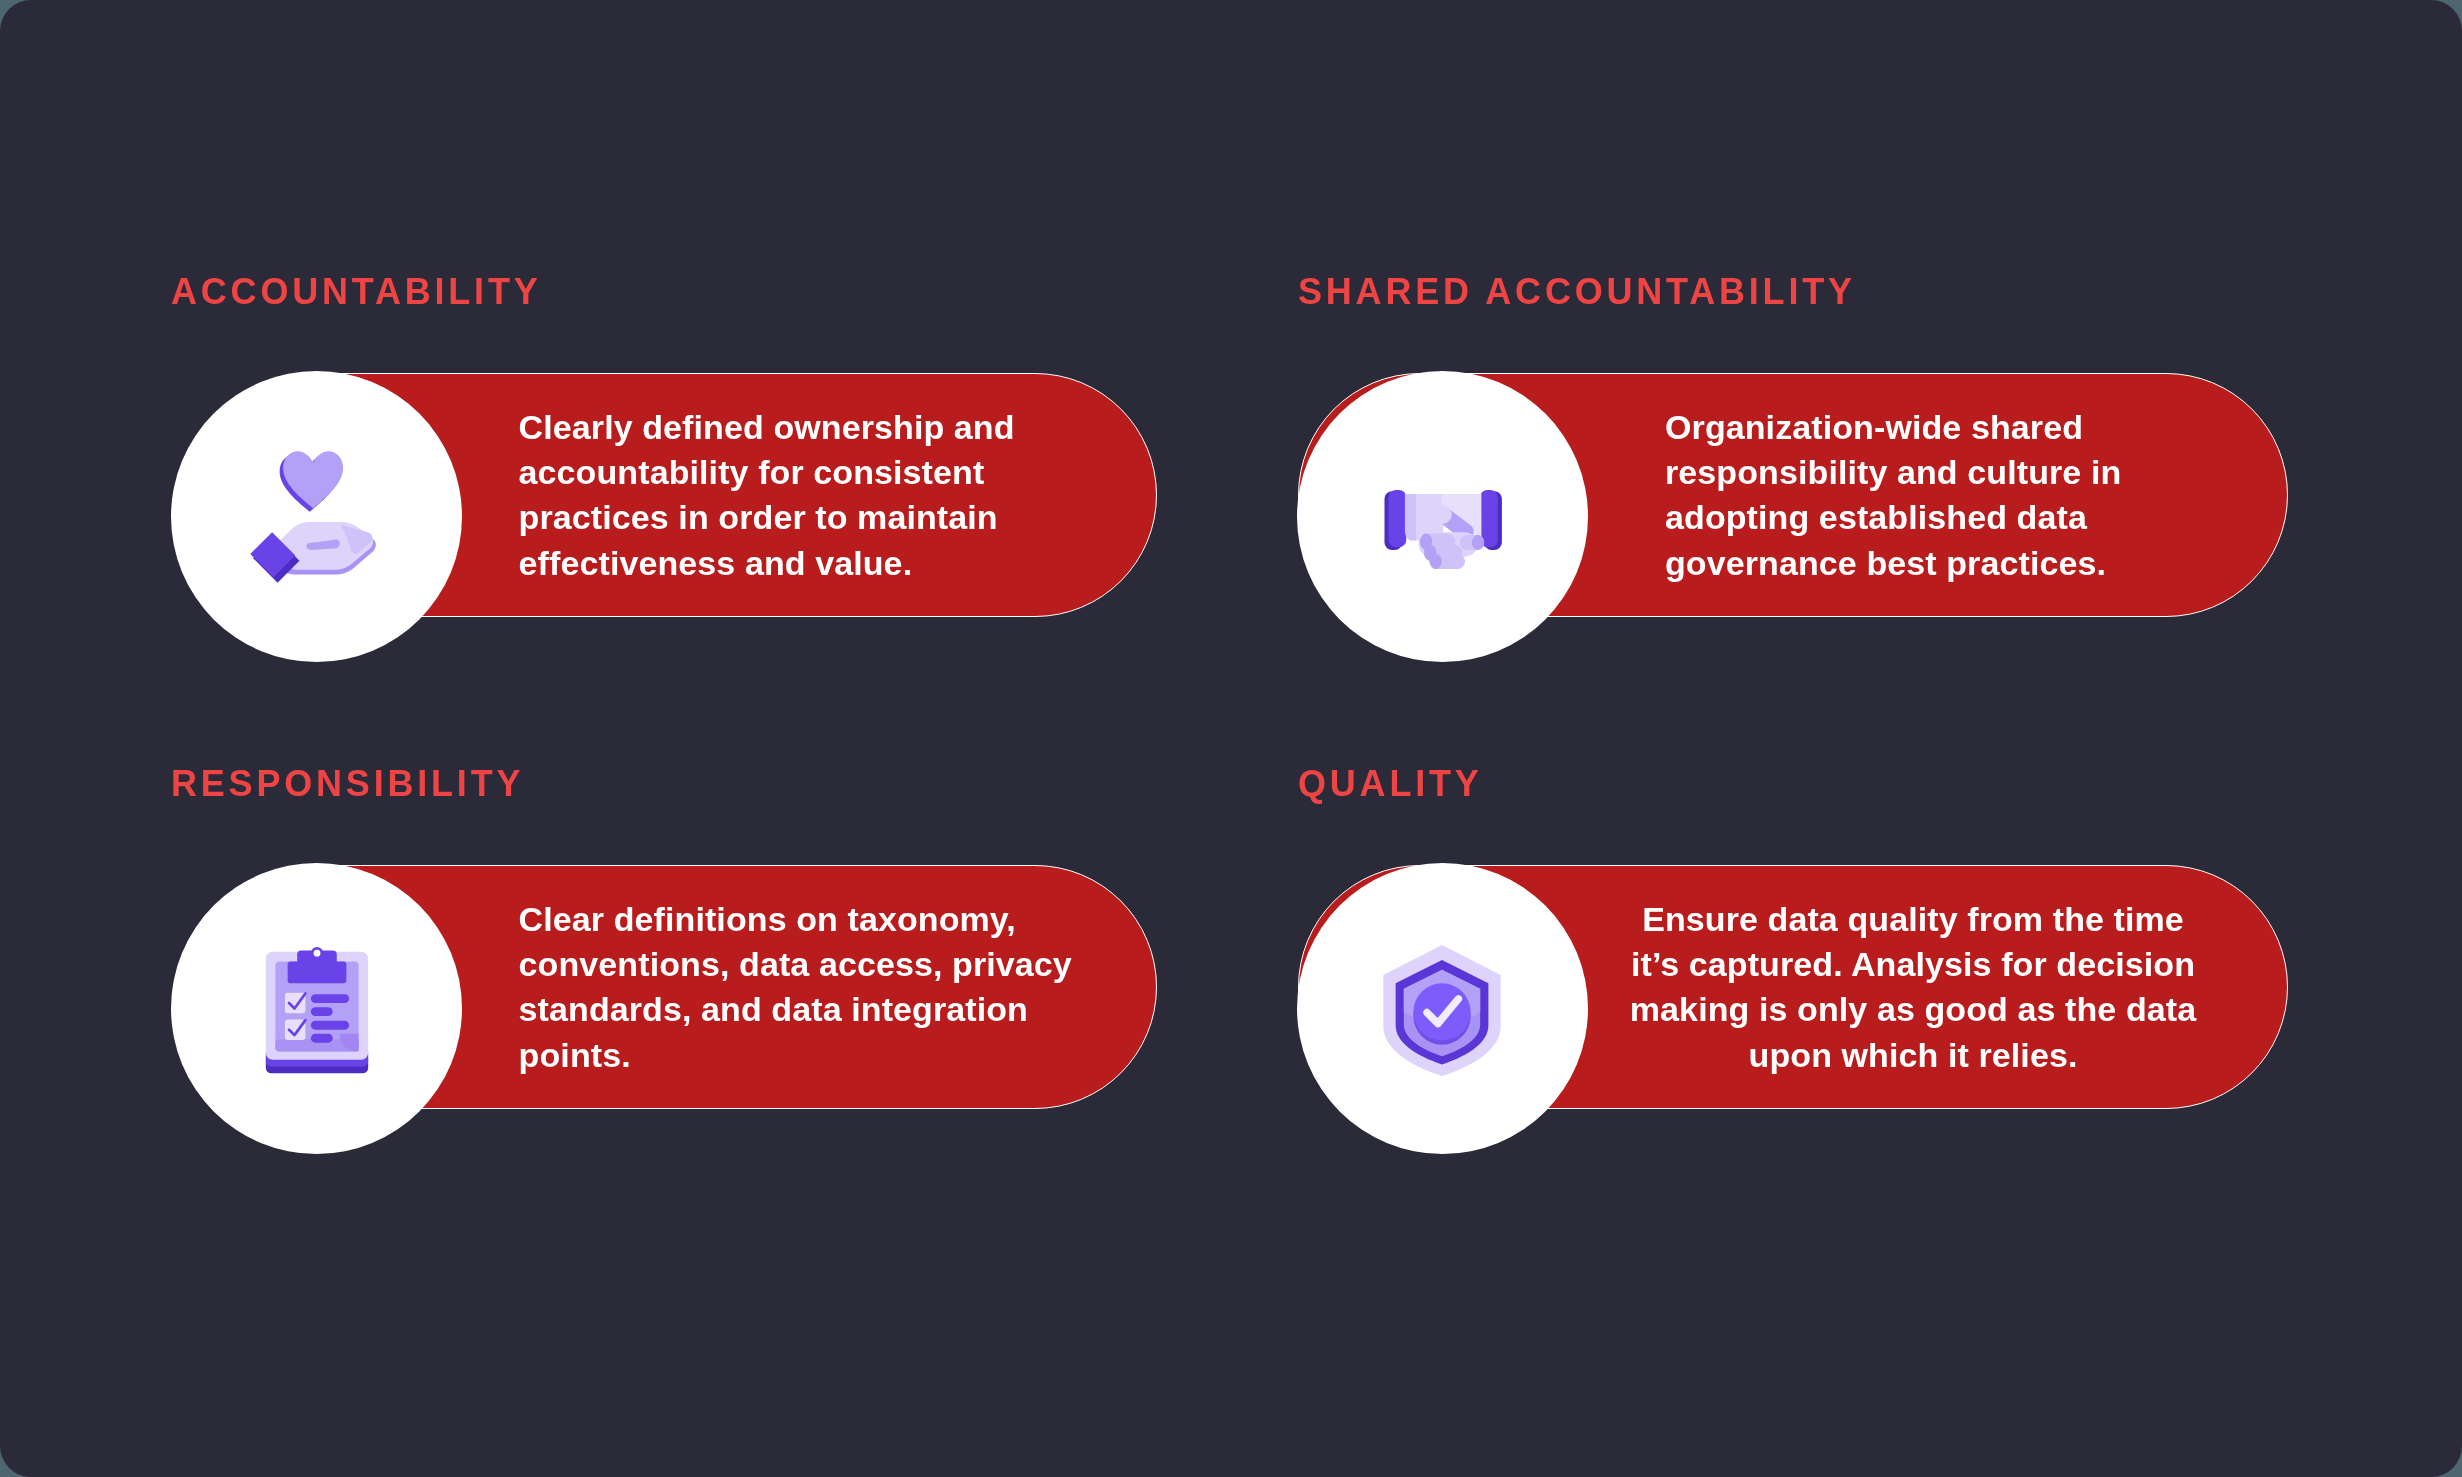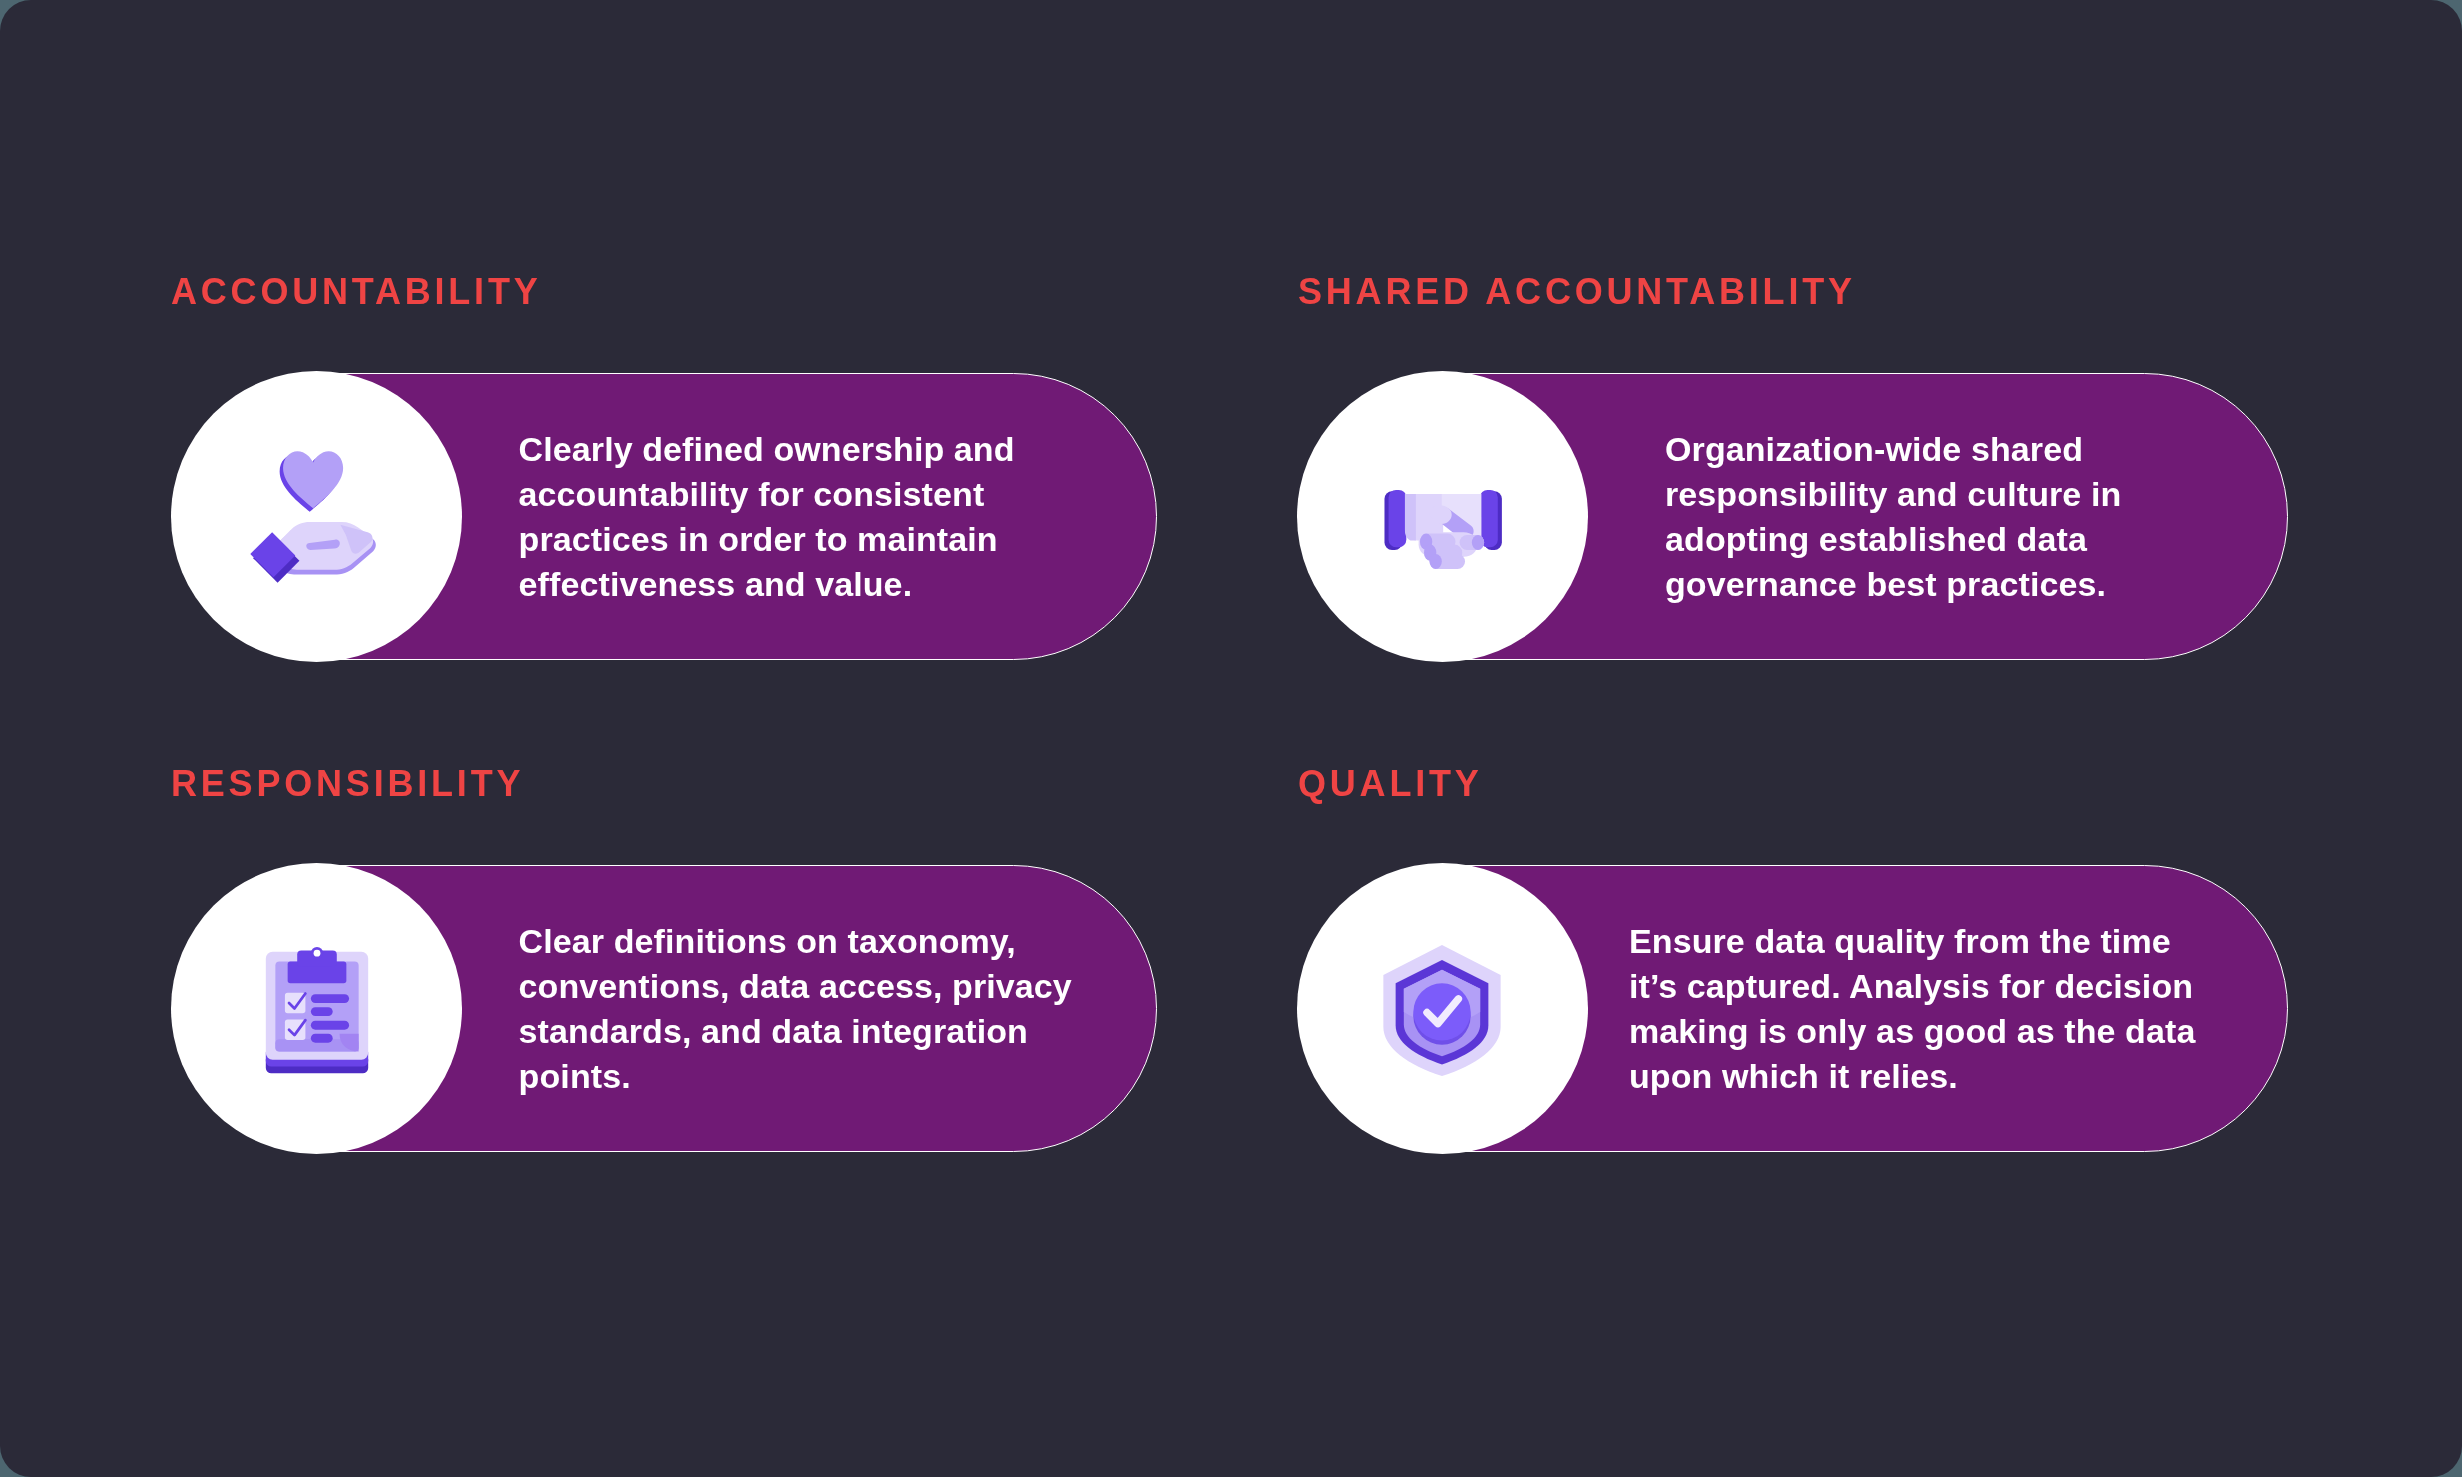--- a/index.html
+++ b/index.html
@@ -44,43 +44,43 @@
     color: #ef4444;
     white-space: nowrap;
     line-height: 1;
     font-stretch: condensed;
   }
 
   
   .pill {
     position: absolute;
     top: 99px;
-    height: 287px;
-    background: #701a75;
+    height: 244px;
+    background: #b91c1c;
     border-radius: 144px;
     box-sizing: border-box;
     border: 1.4px solid #ffffff;
   }
   .card.c0 .pill, .card.c2 .pill { left: 22.6px; width: 963px; }
   .card.c1 .pill, .card.c3 .pill { left: 0px;  width: 990px; }
 
   .pill-text {
     position: absolute;
     top: 50%;
     transform: translateY(-50%);
     color: #ffffff;
     font-size: 34px;
     font-weight: 700;
     line-height: 1.33;
     letter-spacing: 0.1px;
   }
   .card.c0 .pill-text { left: 324px; width: 554px; }
   .card.c2 .pill-text { left: 324px; width: 588px; }
   .card.c1 .pill-text { left: 330px; width: 520px; margin-left: 36px; }
-  .card.c3 .pill-text { left: 330px; width: 568px; }
+  .card.c3 .pill-text { left: 330px; width: 568px; text-align: center; }
 
   
   .disc {
     position: absolute;
     top: 97px;
     left: 0px;
     width: 291px; height: 291px;
     background: #ffffff;
     border-radius: 50%;
     display: flex;

